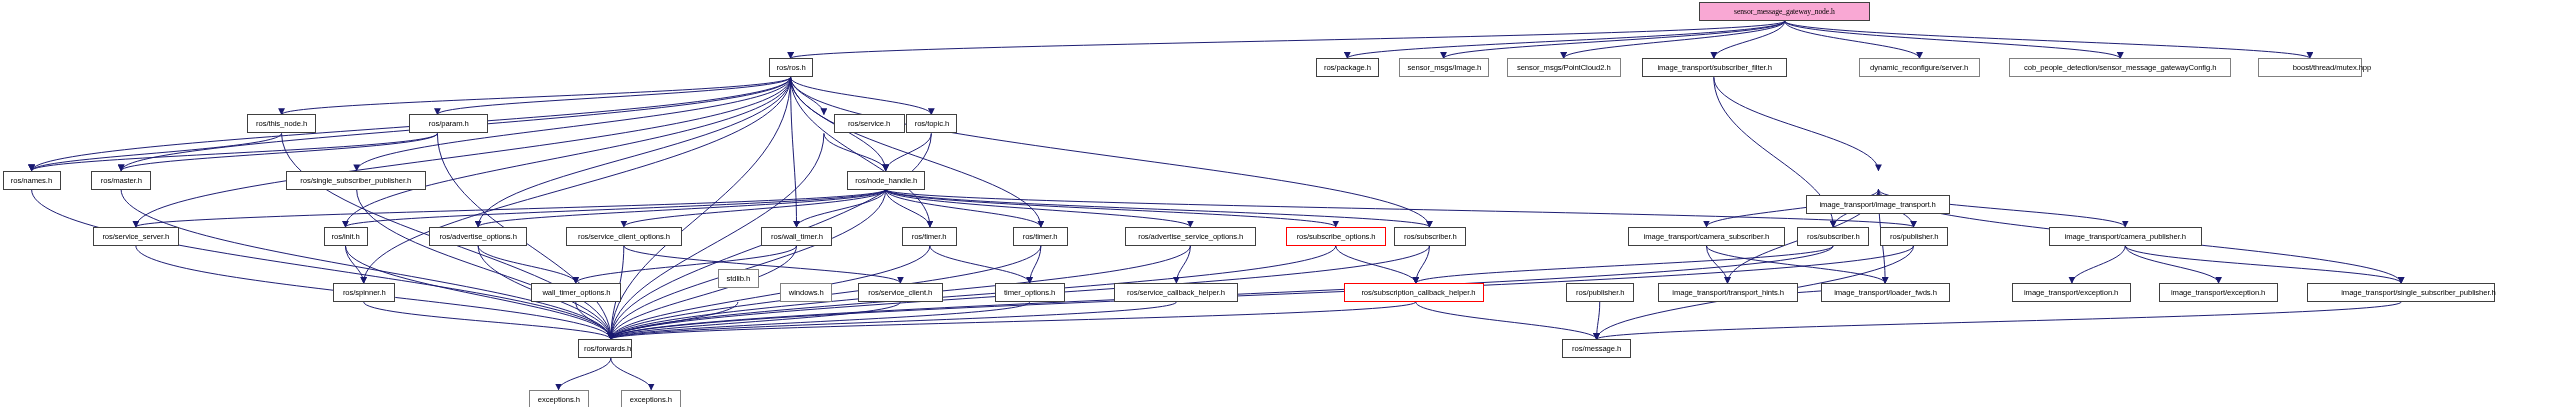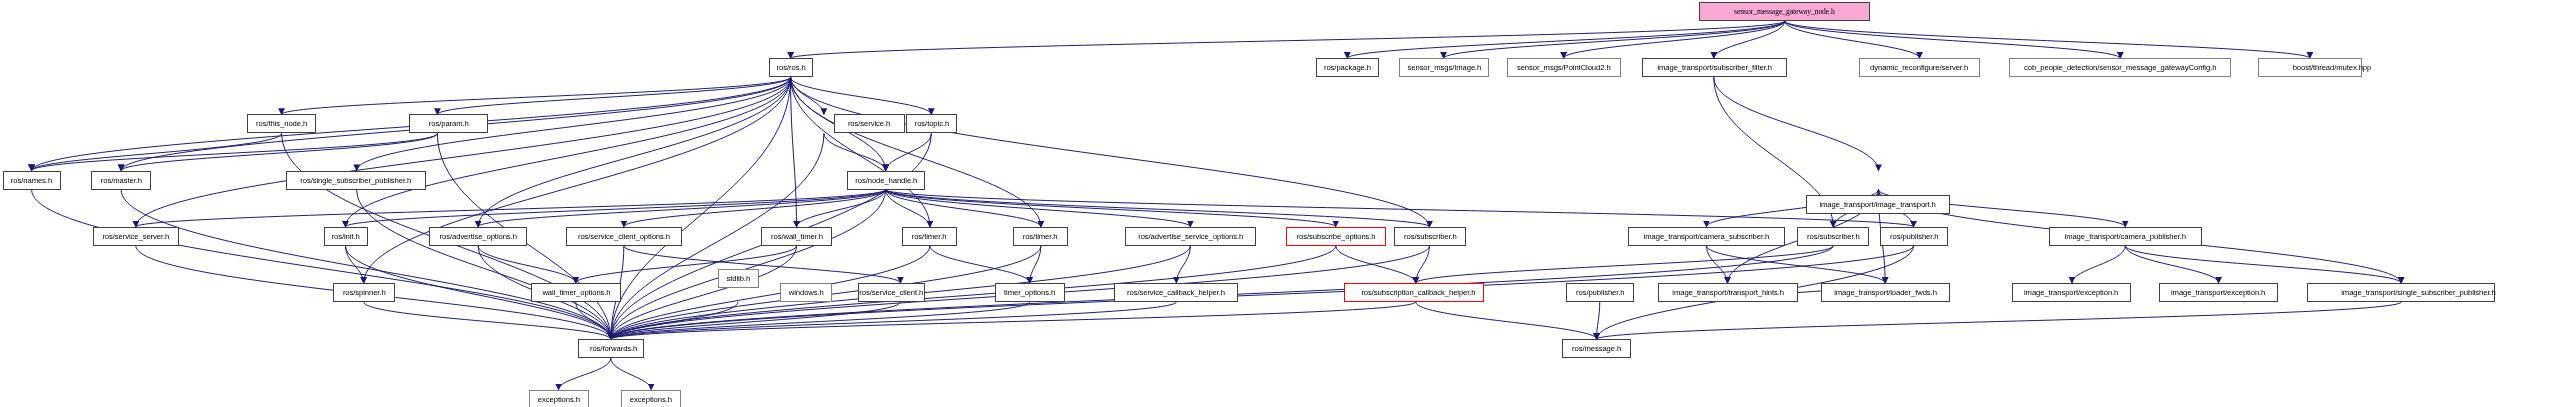--- a/index.html
+++ b/index.html
@@ -271,21 +271,21 @@
       </div>
       <div class="node strong" style="left: 531px; top: 283px; width: 90px;">
         <span class="lbl">wall_timer_options.h</span>
       </div>
       <div class="node" style="left: 718px; top: 269px; width: 41px;">
         <span class="lbl">stdlib.h</span>
       </div>
       <div class="node" style="left: 780px; top: 283px; width: 52px;">
         <span class="lbl">windows.h</span>
       </div>
-      <div class="node strong" style="left: 858px; top: 283px; width: 67px;">
+      <div class="node strong" style="left: 858px; top: 283px; width: 85px;">
         <span class="lbl">ros/service_client.h</span>
       </div>
       <div class="node strong" style="left: 995px; top: 283px; width: 70px;">
         <span class="lbl">timer_options.h</span>
       </div>
       <div class="node strong" style="left: 1114px; top: 283px; width: 124px;">
         <span class="lbl">ros/service_callback_helper.h</span>
       </div>
       <div class="node red" style="left: 1344px; top: 283px; width: 140px; justify-content: flex-end;">
         <span class="lbl">ros/subscription_callback_helper.h</span>
@@ -301,21 +301,21 @@
       </div>
       <div class="node strong" style="left: 2012px; top: 283px; width: 119px;">
         <span class="lbl">image_transport/exception.h</span>
       </div>
       <div class="node strong" style="left: 2159px; top: 283px; width: 119px;">
         <span class="lbl">image_transport/exception.h</span>
       </div>
       <div class="node strong" style="left: 2307px; top: 283px; width: 188px; padding-left: 40px;">
         <span class="lbl">image_transport/single_subscriber_publisher.h</span>
       </div>
-      <div class="node strong" style="left: 578px; top: 339px; width: 66px; padding-left: 10px;">
+      <div class="node strong" style="left: 578px; top: 339px; width: 54px; padding-left: 10px;">
         <span class="lbl">ros/forwards.h</span>
       </div>
       <div class="node strong" style="left: 1562px; top: 339px; width: 69px;">
         <span class="lbl">ros/message.h</span>
       </div>
       <div class="node" style="left: 529px; top: 390px; width: 60px;">
         <span class="lbl">exceptions.h</span>
       </div>
       <div class="node" style="left: 621px; top: 390px; width: 60px;">
         <span class="lbl">exceptions.h</span>

